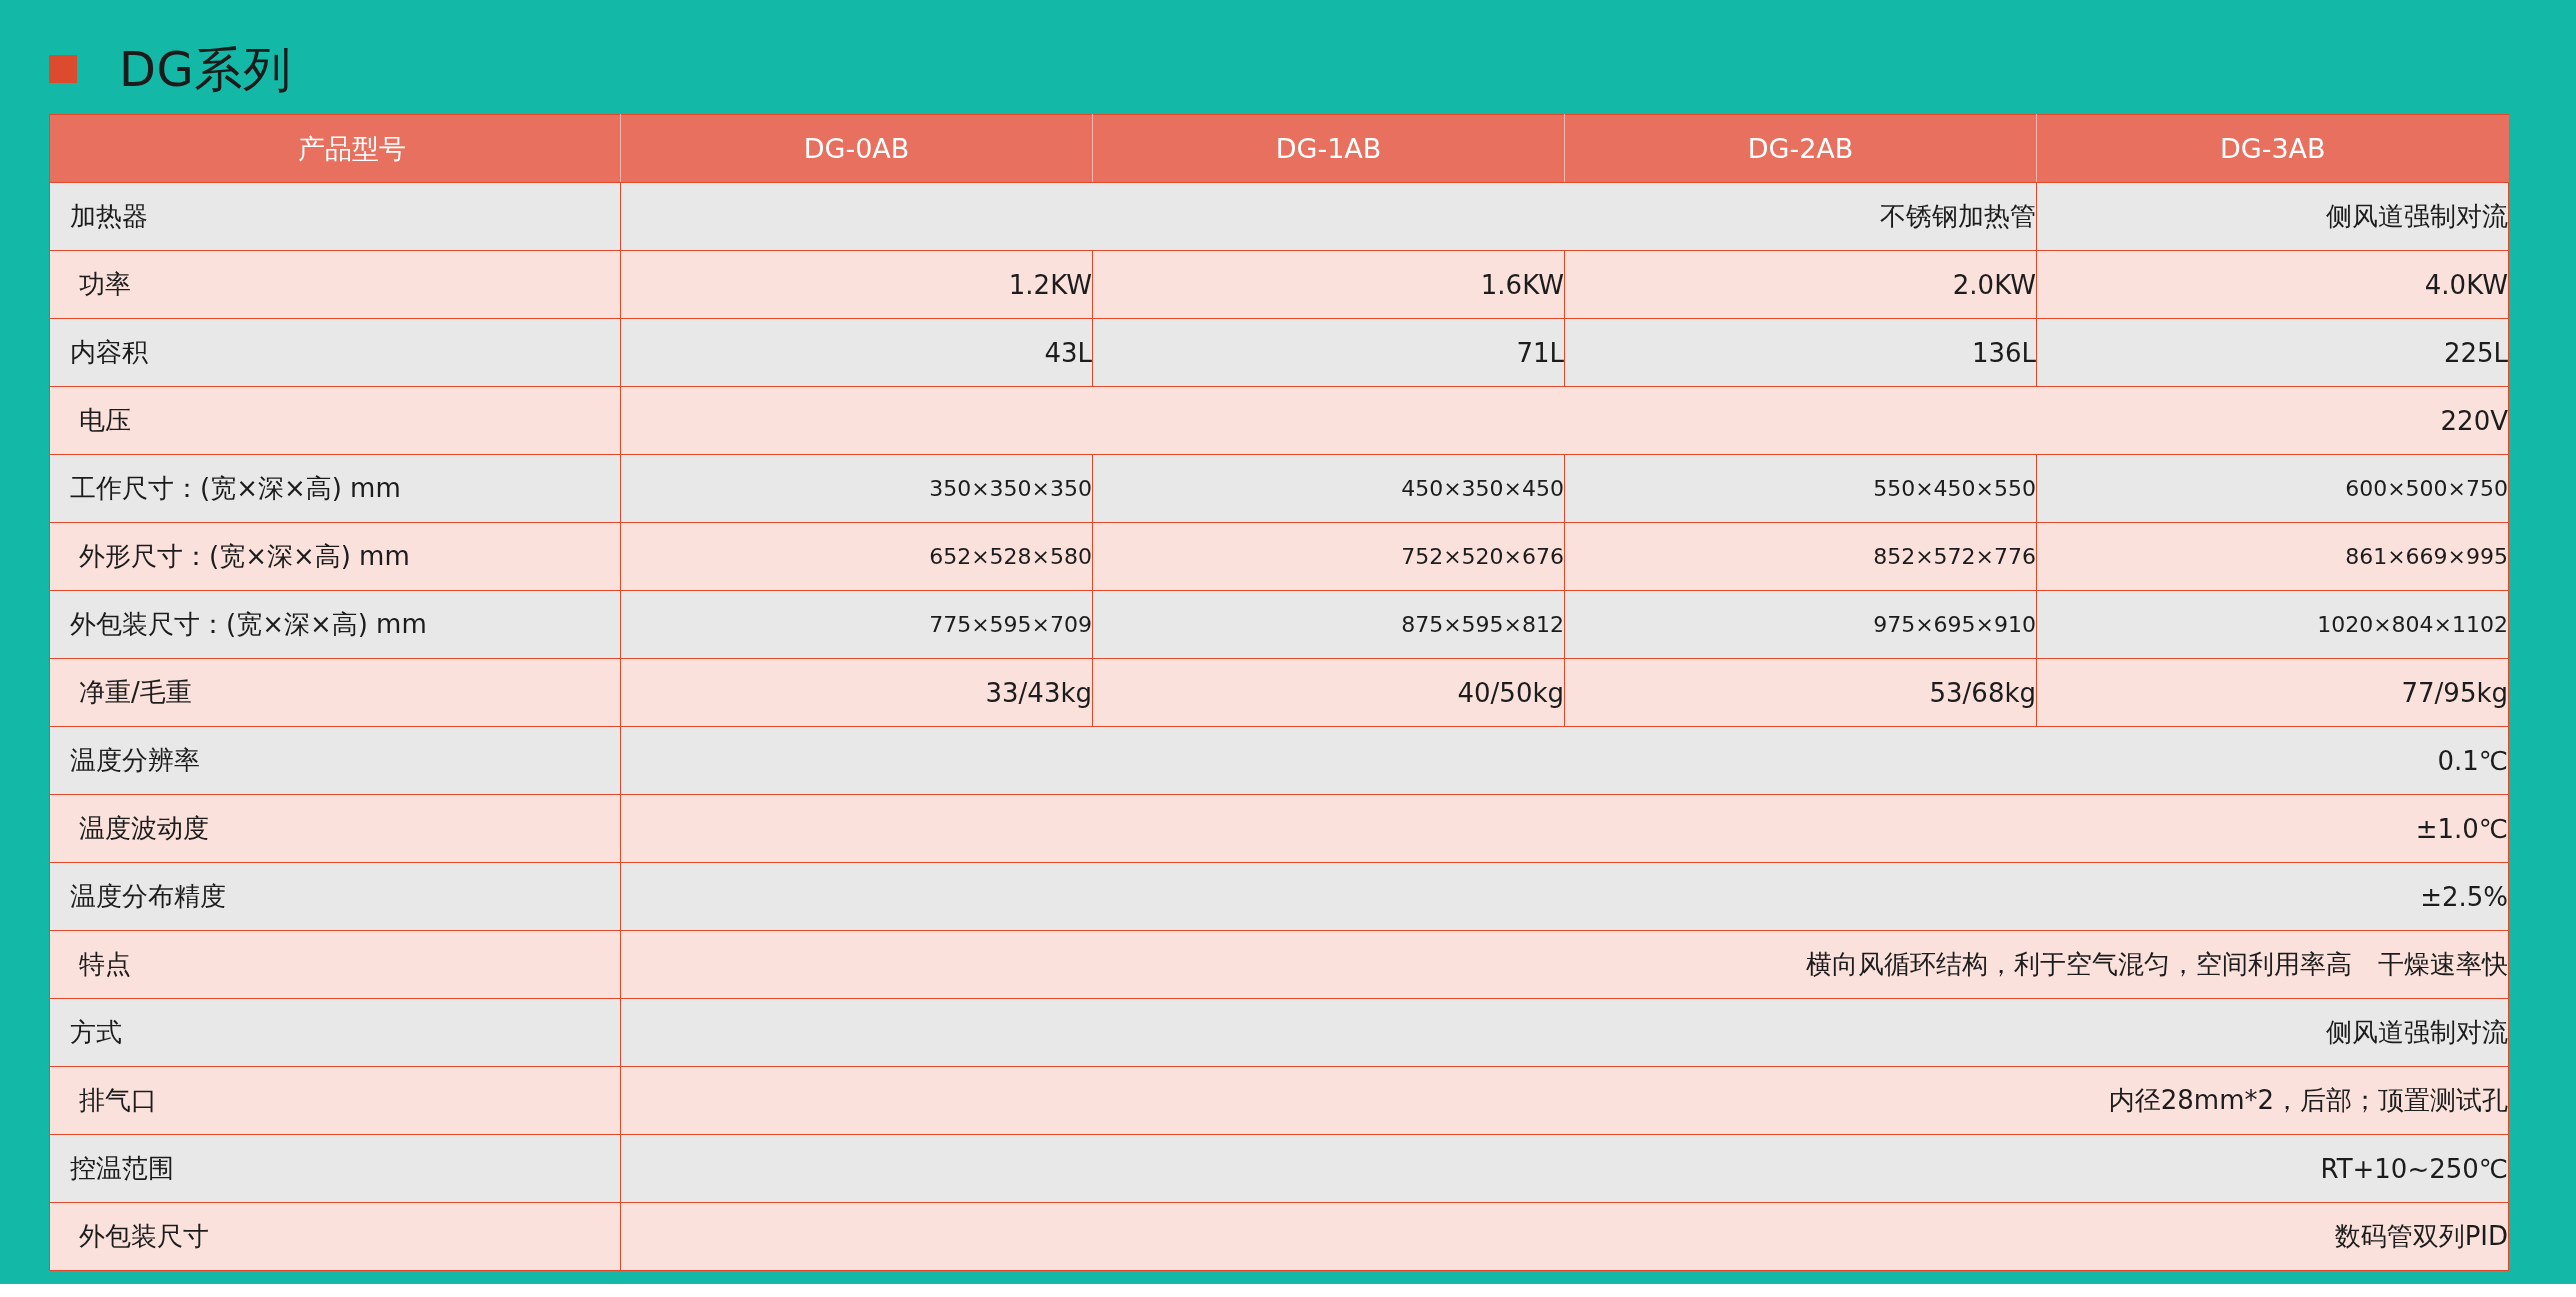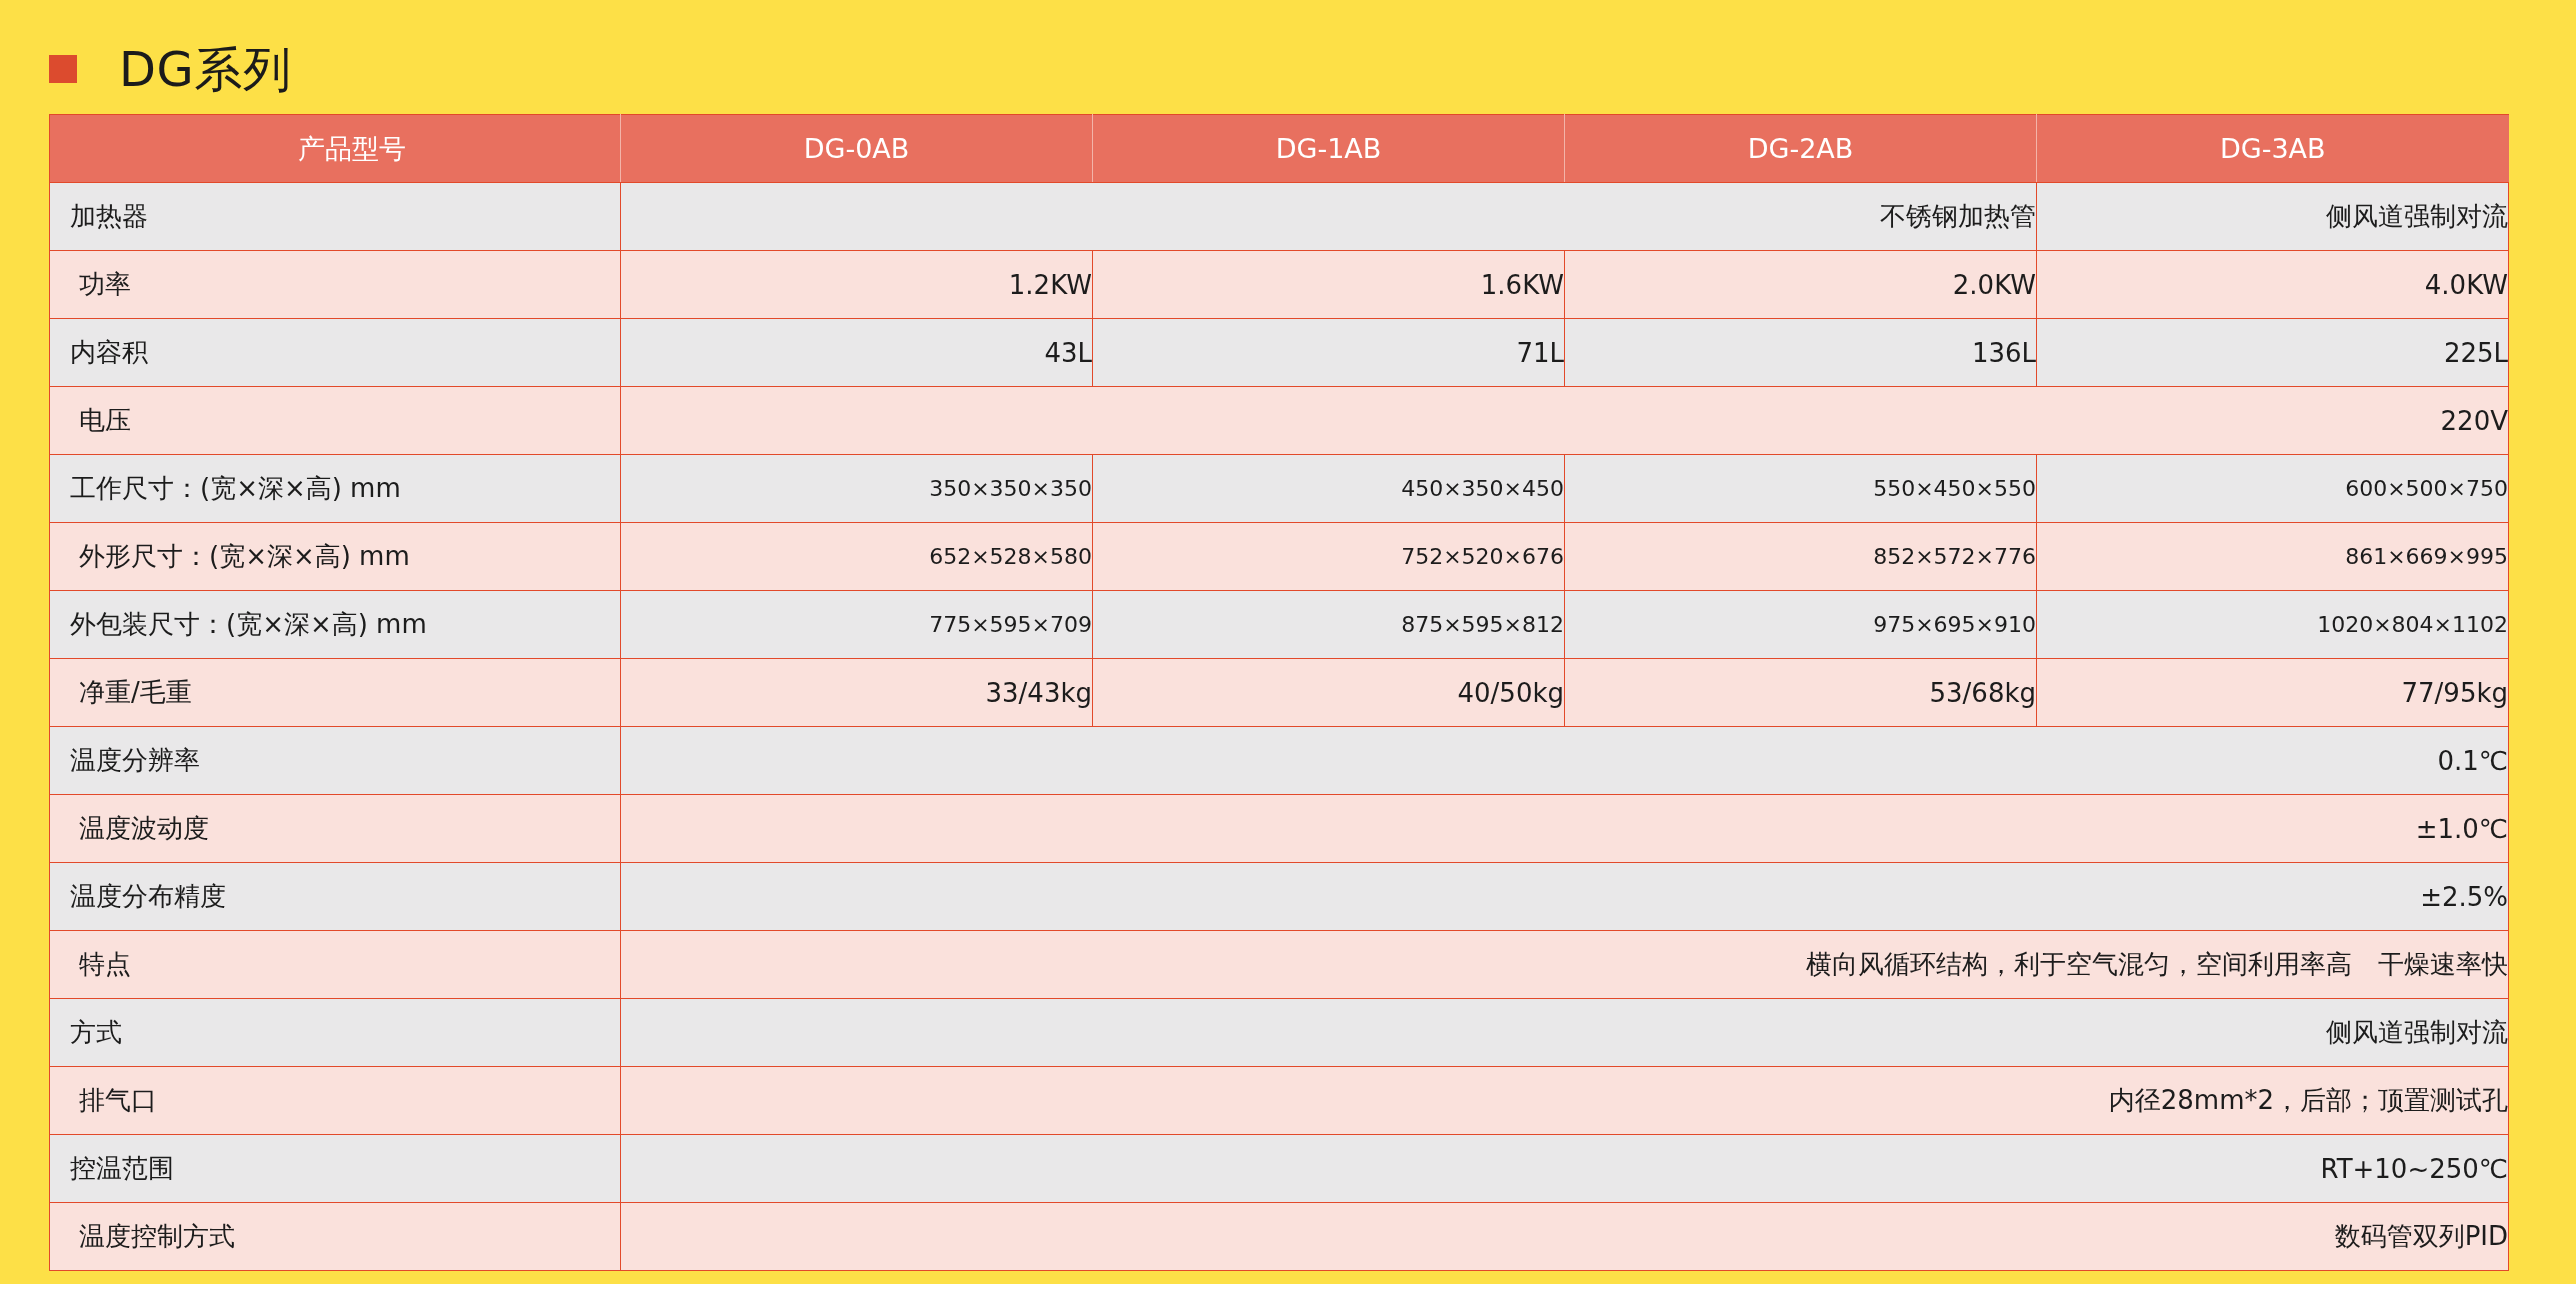--- a/index.html
+++ b/index.html
@@ -7,21 +7,21 @@
     width: 2576px;
     height: 1297px;
     background: #ffffff;
     font-family: "DejaVu Sans", "Liberation Sans", sans-serif;
     overflow: hidden;
   }
   #page {
     position: relative;
     width: 2576px;
     height: 1284px;
-    background: #fde047;
+    background: #14b8a6;
   }
 
   
   .title-row {
     position: absolute;
     left: 49px;
     top: 38px;
     display: flex;
     align-items: center;
     height: 62px;
@@ -207,20 +207,20 @@
         </tr>
         <tr class="row-pink">
           <td class="label-cell">排气口</td>
           <td class="val-cell" colspan="4">内径28mm*2，后部；顶置测试孔</td>
         </tr>
         <tr class="row-gray">
           <td class="label-cell">控温范围</td>
           <td class="val-cell" colspan="4">RT+10~250℃</td>
         </tr>
         <tr class="row-pink">
-          <td class="label-cell">温度控制方式</td>
+          <td class="label-cell">外包装尺寸</td>
           <td class="val-cell" colspan="4">数码管双列PID</td>
         </tr>
       </tbody>
   </table>
 
 </div>
 
 
 </body></html>

